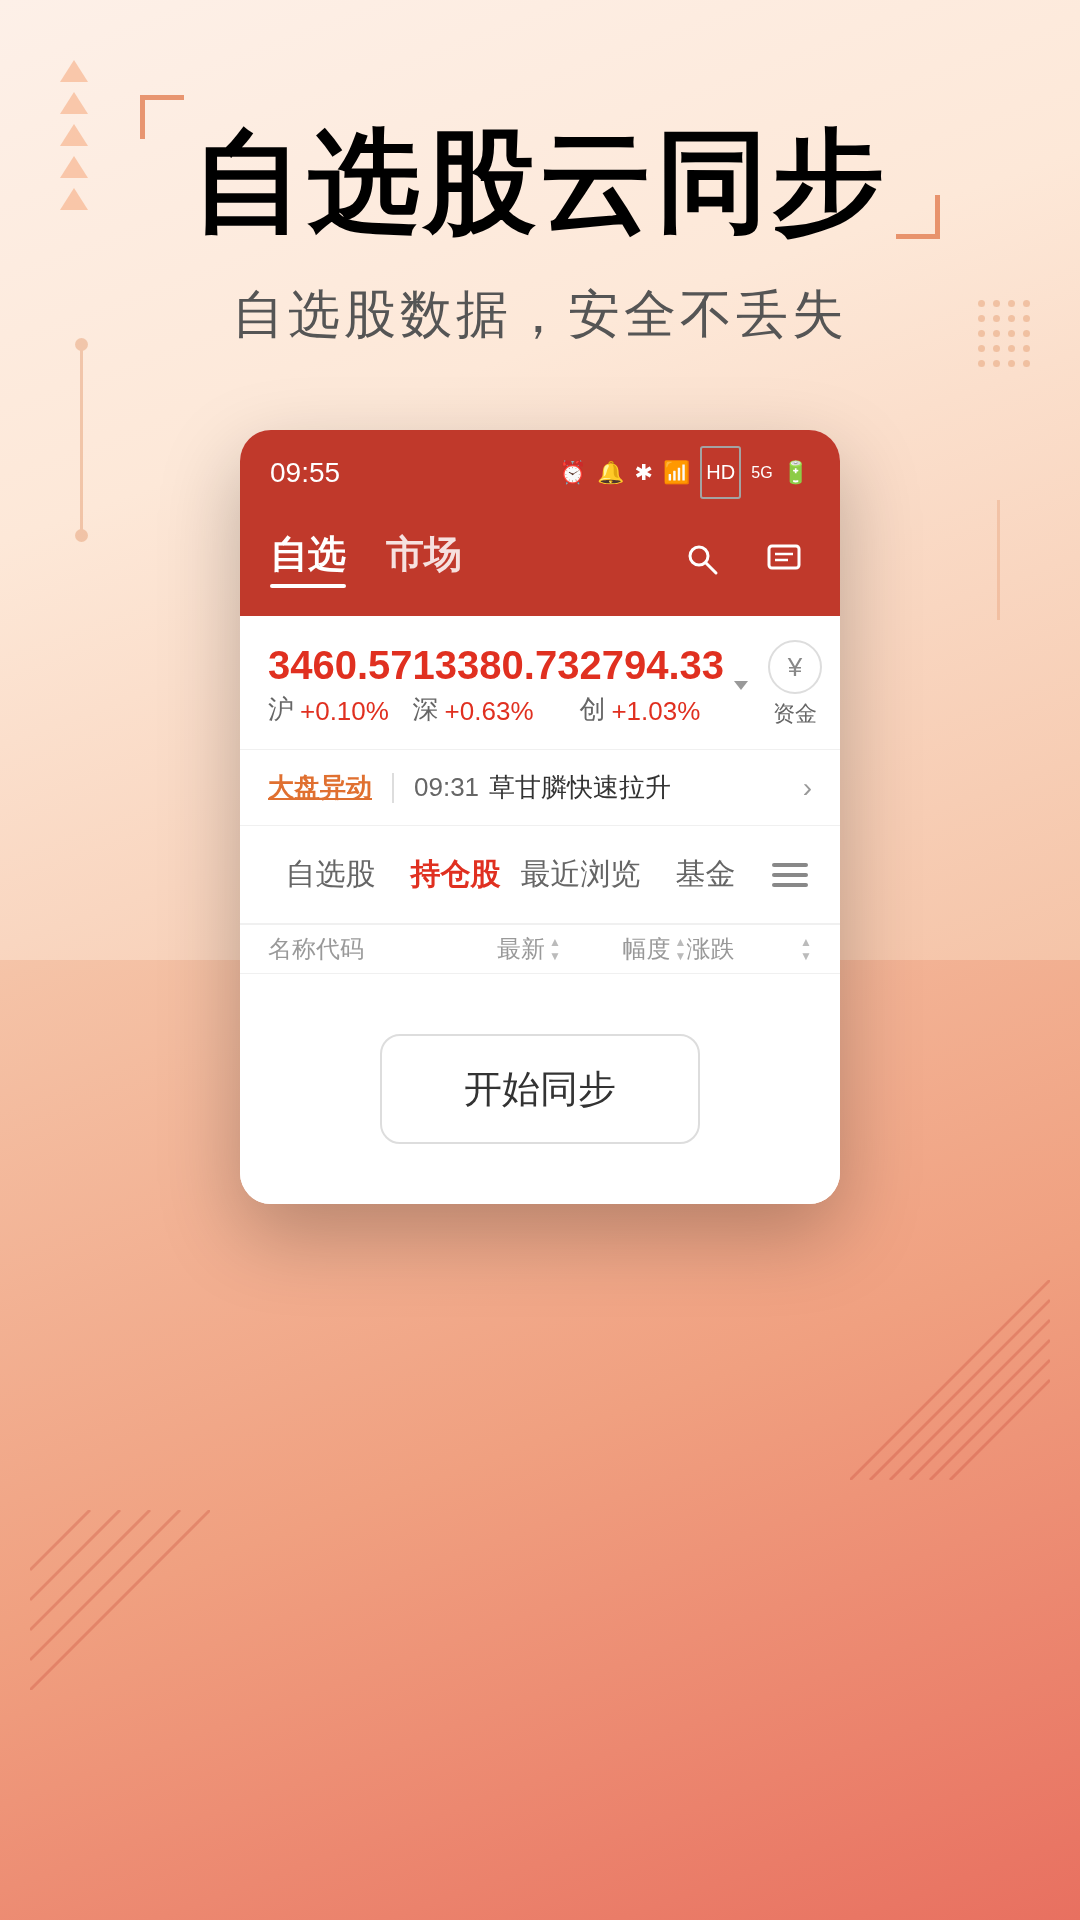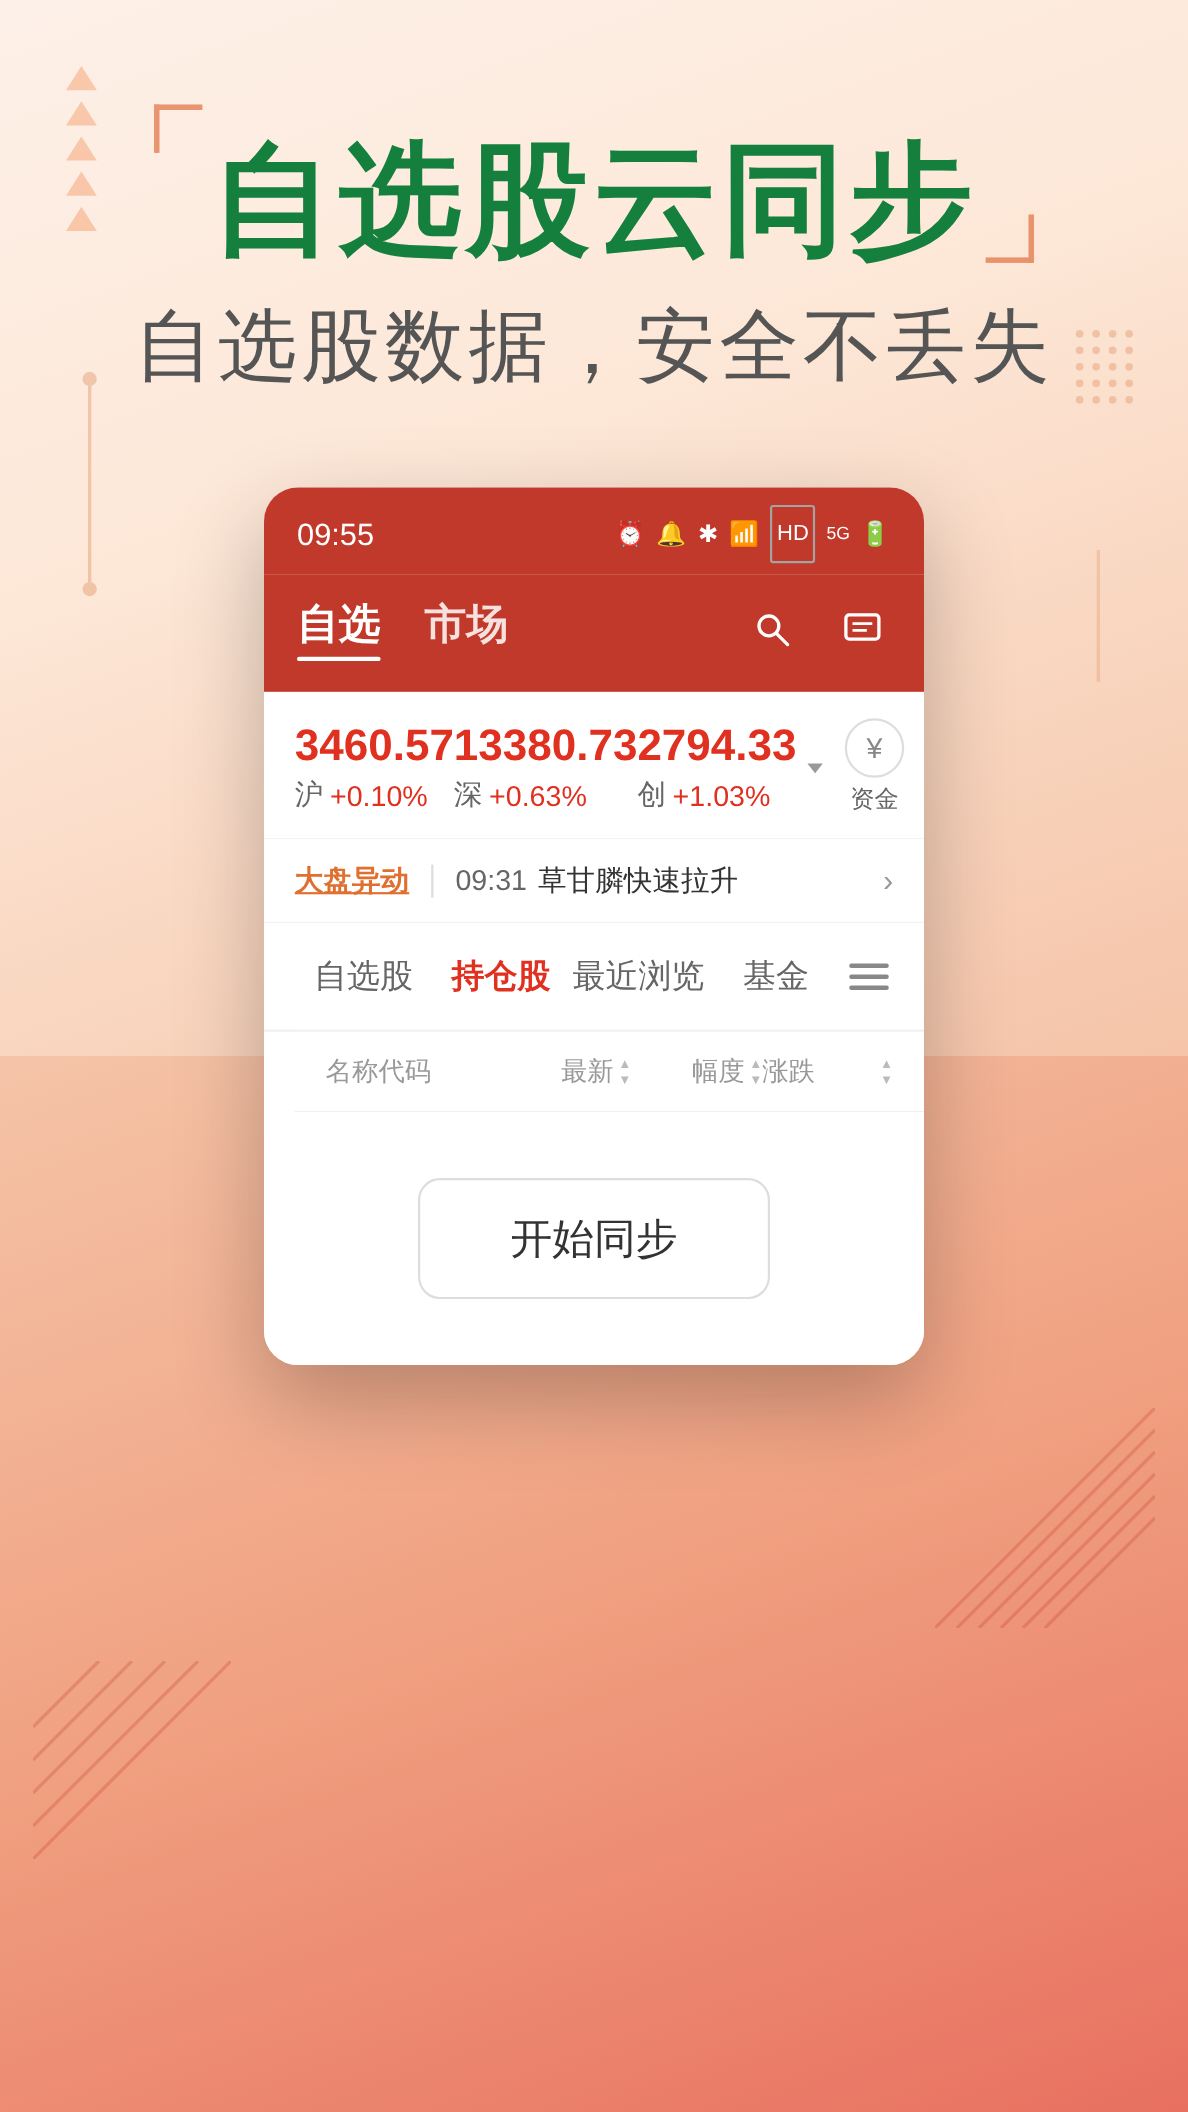--- a/index.html
+++ b/index.html
@@ -146,29 +146,29 @@
 
     
     .hero-section {
       width: 100%;
       padding: 120px 80px 40px 80px;
       text-align: center;
     }
     .hero-title {
       font-size: 112px;
       font-weight: 900;
-      color: #15803d;
+      color: #000000;
       line-height: 1.1;
       letter-spacing: 4px;
     }
     .hero-subtitle {
-      font-size: 72px;
+      font-size: 52px;
       font-weight: 500;
       color: #555;
-      margin-top: 24px;
+      margin-top: 37px;
       letter-spacing: 4px;
     }
 
     
     .phone-mockup {
       width: 600px;
       border-radius: 31px;
       overflow: hidden;
       box-shadow: 0 30px 80px rgba(0,0,0,0.25);
       background: #fff;
@@ -361,23 +361,22 @@
       width: 36px;
       height: 4px;
       background: #888;
       border-radius: 2px;
     }
 
     
     .table-header {
       background: white;
       display: flex;
-      padding: 20px 28px;
+      padding: 8px 28px;
       border-bottom: 1px solid #f0f0f0;
-      margin-left: 28px;
     }
     .th-name {
       flex: 2;
       font-size: 24px;
       color: #999;
     }
     .th-latest {
       flex: 1.5;
       font-size: 24px;
       color: #999;

